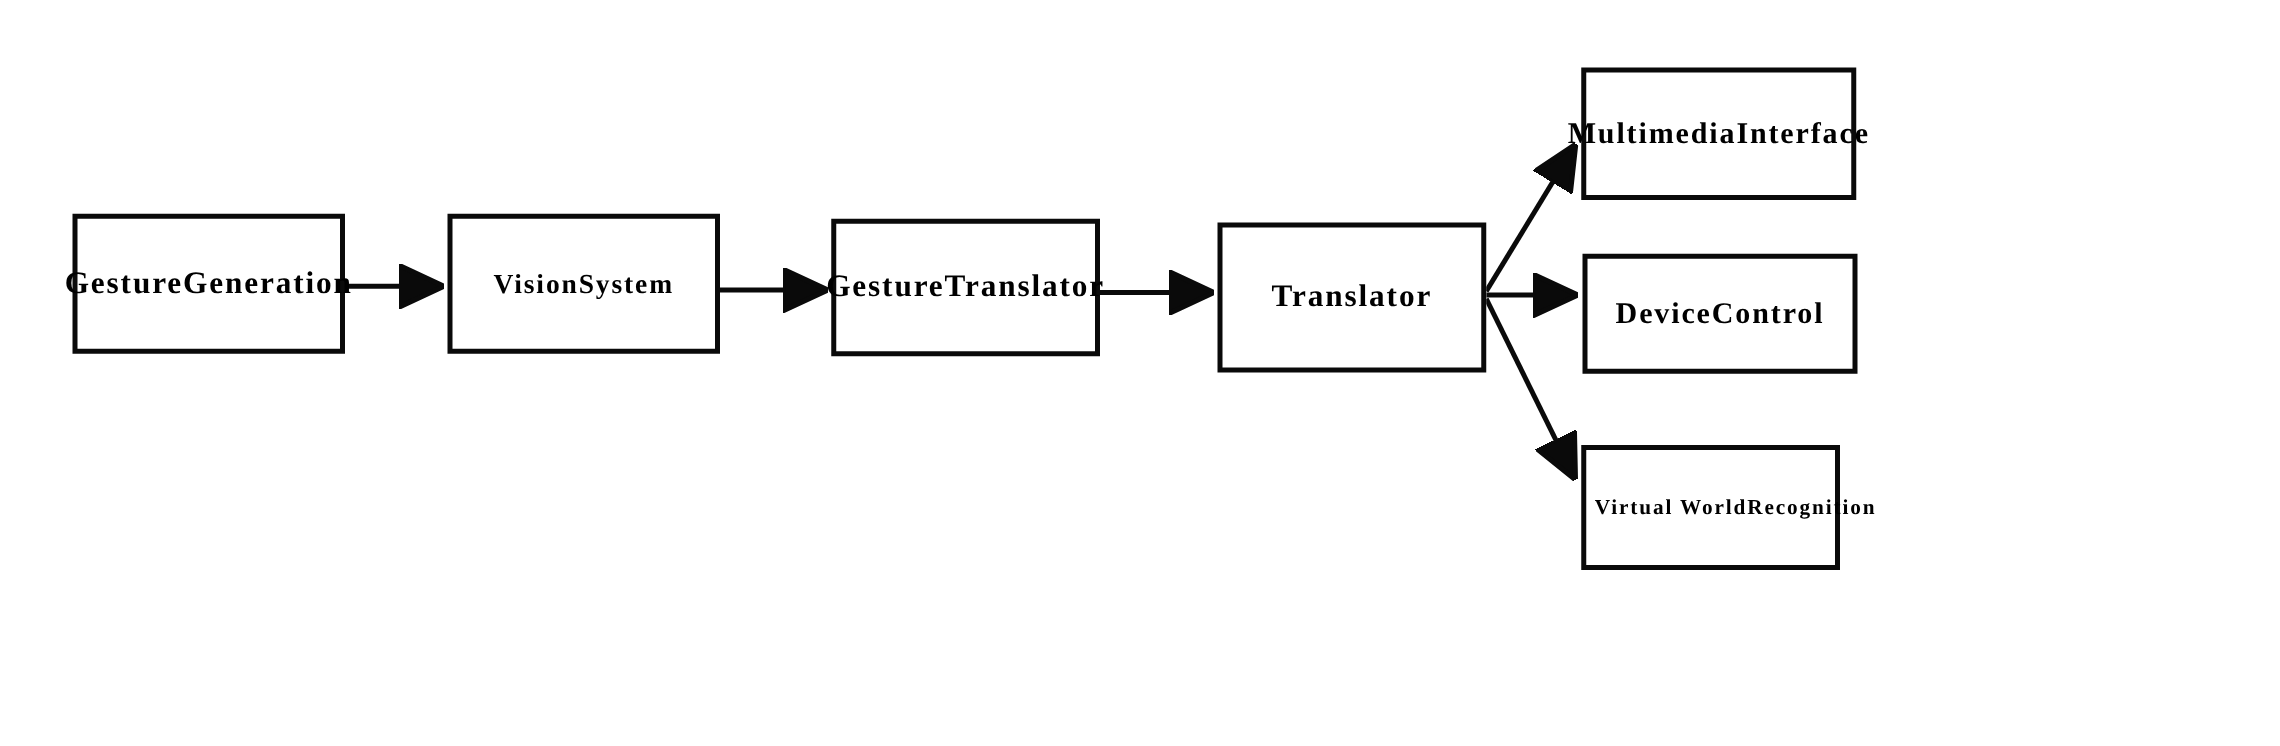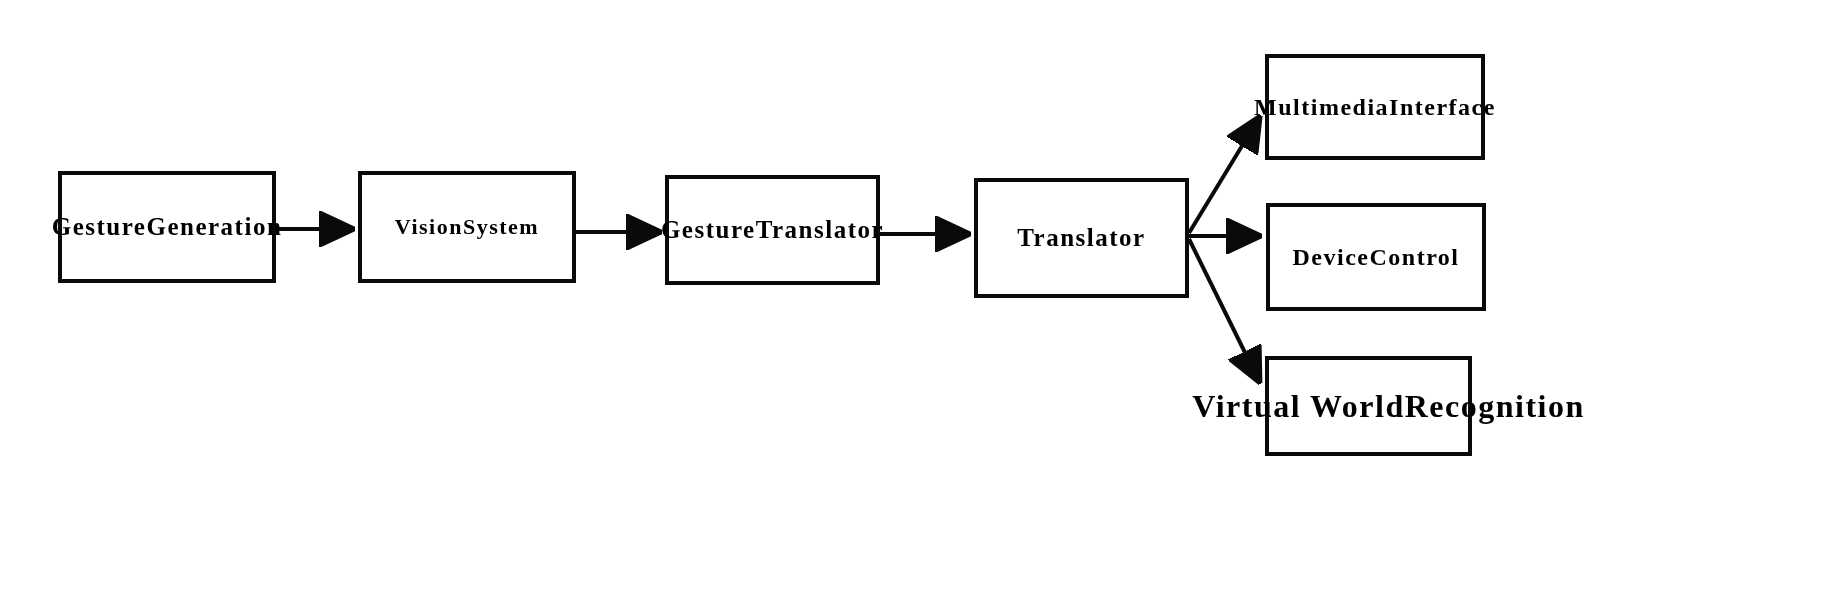--- a/index.html
+++ b/index.html
@@ -33,22 +33,22 @@
   .node .ln {
     display: block;
     white-space: nowrap;
   }
   
   #node-gesture-generation { left: 58px;   top: 171px; width: 218px; height: 112px; font-size: 25px; }
   #node-vision-system      { left: 358px;  top: 171px; width: 218px; height: 112px; font-size: 22px; }
   #node-gesture-recognition{ left: 665px;  top: 175px; width: 215px; height: 110px; font-size: 25px; }
   #node-translator         { left: 974px;  top: 178px; width: 215px; height: 120px; font-size: 25px; }
   #node-multimedia-interface { left: 1265px; top: 54px;  width: 220px; height: 106px; font-size: 24px; }
-  #node-device-control       { left: 1266px; top: 203px; width: 220px; height: 108px;  font-size: 24px; }
-  #node-virtual-world        { left: 1265px; top: 356px; width: 207px; height: 100px; font-size: 32px; padding-left: 40px; }
+  #node-device-control       { left: 1266px; top: 203px; width: 220px; height: 96px;  font-size: 24px; }
+  #node-virtual-world        { left: 1265px; top: 356px; width: 207px; height: 100px; font-size: 17px; padding-left: 40px; }
 
   #edges {
     position: absolute;
     left: 0; top: 0;
     width: 1824px;
     height: 597px;
     pointer-events: none;
   }
   #edges line, #edges path { stroke: #0a0a0a; }
 </style>

